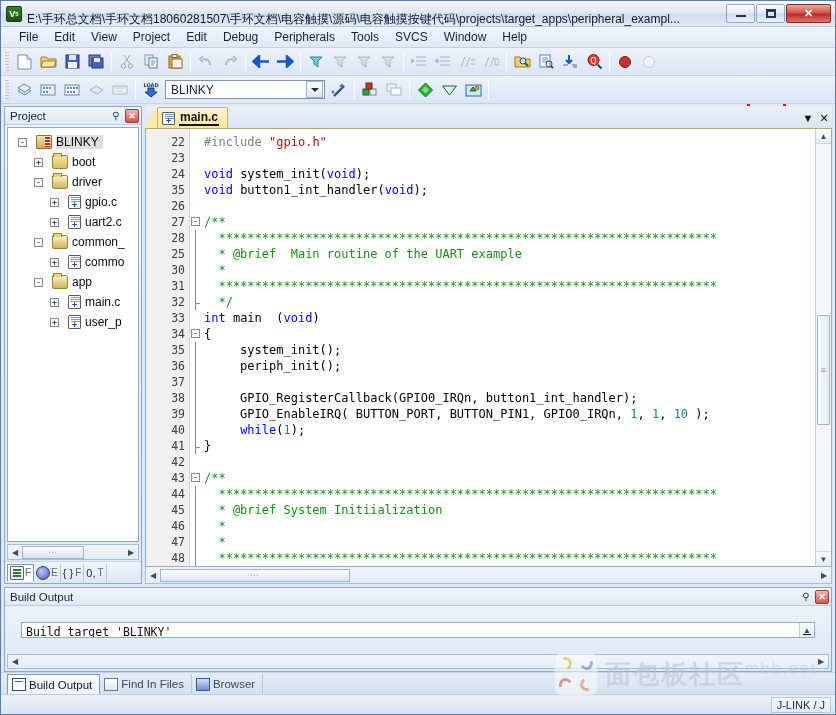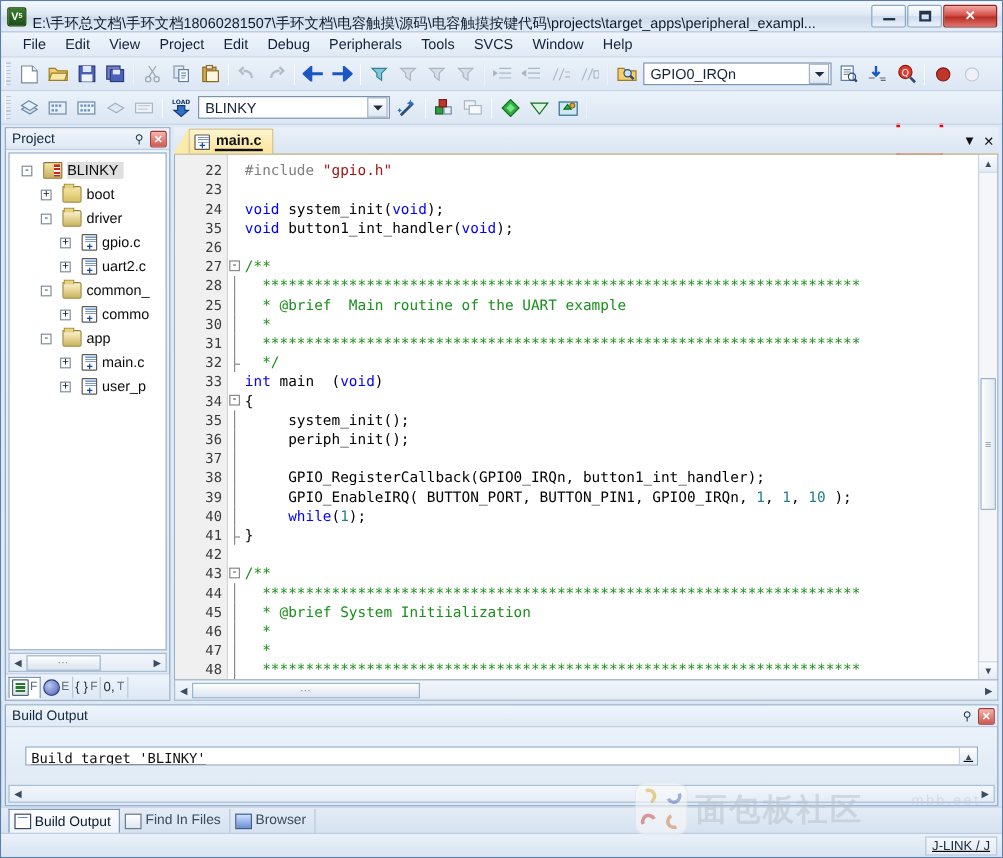--- a/index.html
+++ b/index.html
@@ -527,21 +527,20 @@
 
   
   .statusbar {
     flex: 0 0 auto;
     height: 20px;
     display: flex; align-items: center;
     background: linear-gradient(to bottom,#eaf1f9,#d8e4f1);
     border-top: 1px solid #bdcde1;
     padding: 0 4px;
     position: relative;
-    text-decoration: underline;
   }
   .sb-cell {
     height: 16px;
     border: 1px solid #b9c8db;
     display: flex; align-items: center;
     padding: 0 5px;
     font-size: 11px; color: #17293d;
     background: linear-gradient(to bottom,#f3f7fc,#e3ebf5);
   }
   .sb-spacer { flex: 1 1 auto; }
@@ -569,21 +568,21 @@
   .wm-c { width: 13px; height: 13px; border-radius:50%; border:3px solid; border-color: transparent; }
   .wm-c.a { border-color:#e0b23a #e0b23a transparent transparent; transform: rotate(20deg);}
   .wm-c.b { border-color:transparent #6a7fc0 #6a7fc0 transparent; transform: rotate(20deg);}
   .wm-c.c { border-color:#d2544e transparent transparent #d2544e; transform: rotate(20deg);}
   .wm-c.d { border-color:transparent transparent #d98a4e #d98a4e; transform: rotate(20deg);}
   .wm-text { display: flex; flex-direction: row; }
   .wm-cn {
     font-size: 26px; color: #b9c4cf; font-weight: bold;
     letter-spacing: 2px; line-height: 28px;
   }
-  .wm-en { font-size: 12px; color: #c2ccd6; letter-spacing: 2px; margin-left: 40px; }
+  .wm-en { font-size: 16px; color: #c2ccd6; letter-spacing: 2px; }
 
   
   .i-svg { display:block; }
 </style>
 </head>
 <body>
 
 <div id="app">
 
   <div class="titlebar">
@@ -744,26 +743,20 @@
     <div class="tb-sep"></div>
 
     <div class="tb-btn">
       <svg class="i-svg" width="17" height="15" viewBox="0 0 17 15">
           <path d="M1 3h5l2 2h8v8H1z" fill="#f3cf70" stroke="#9a7c23"></path>
           <circle cx="9" cy="7" r="3" fill="#cfe3f7" stroke="#2b4a77"></circle>
           <path d="M11 9l3 3" stroke="#2b4a77" stroke-width="2"></path>
         </svg>
     </div>
 
-    <div class="tb-combo combo-find">
-      <div class="val">GPIO0_IRQn</div>
-      <div class="arrow">
-          <i class="caret-dn"></i>
-        </div>
-    </div>
 
     <div class="tb-btn">
       <svg class="i-svg" width="15" height="15" viewBox="0 0 15 15">
           <rect x="1" y="1" width="10" height="12" fill="#fff" stroke="#5f7d9e"></rect>
           <path d="M3 4h6M3 6h6M3 8h5" stroke="#6f8fb5"></path>
           <circle cx="10" cy="10" r="3" fill="none" stroke="#2b4a77"></circle>
           <path d="M12 12l2 2" stroke="#2b4a77" stroke-width="2"></path>
         </svg>
     </div>
     <div class="tb-btn">

